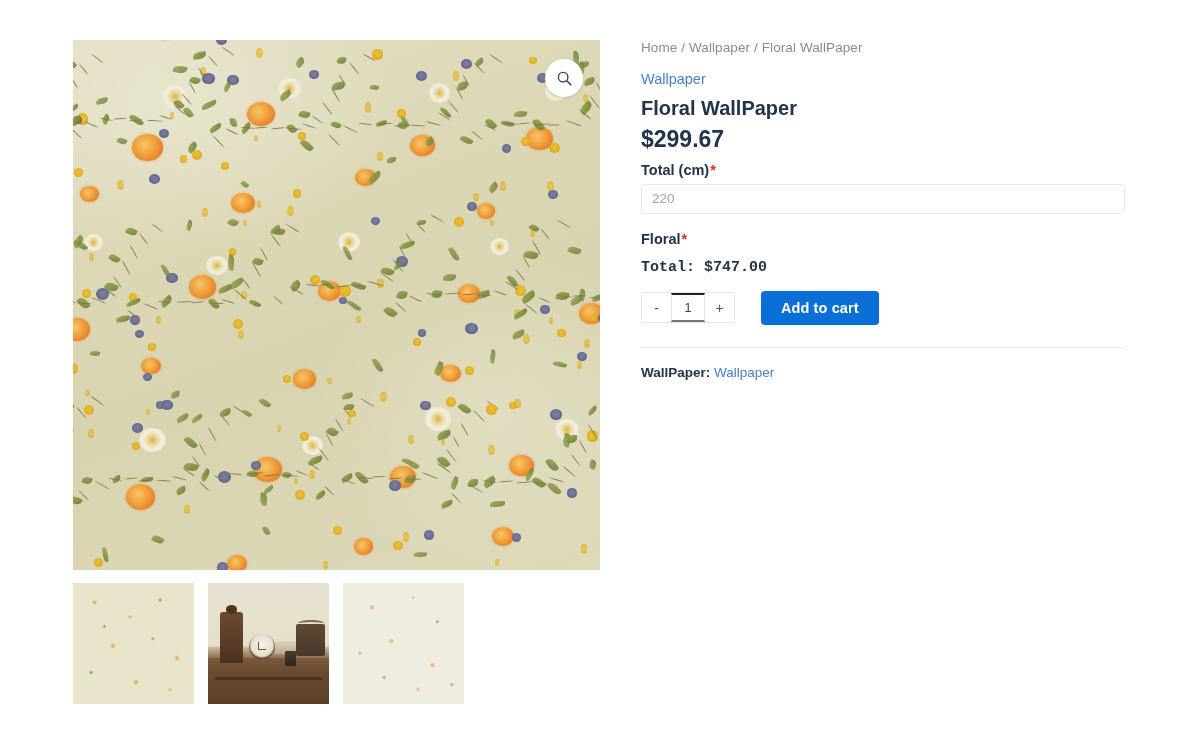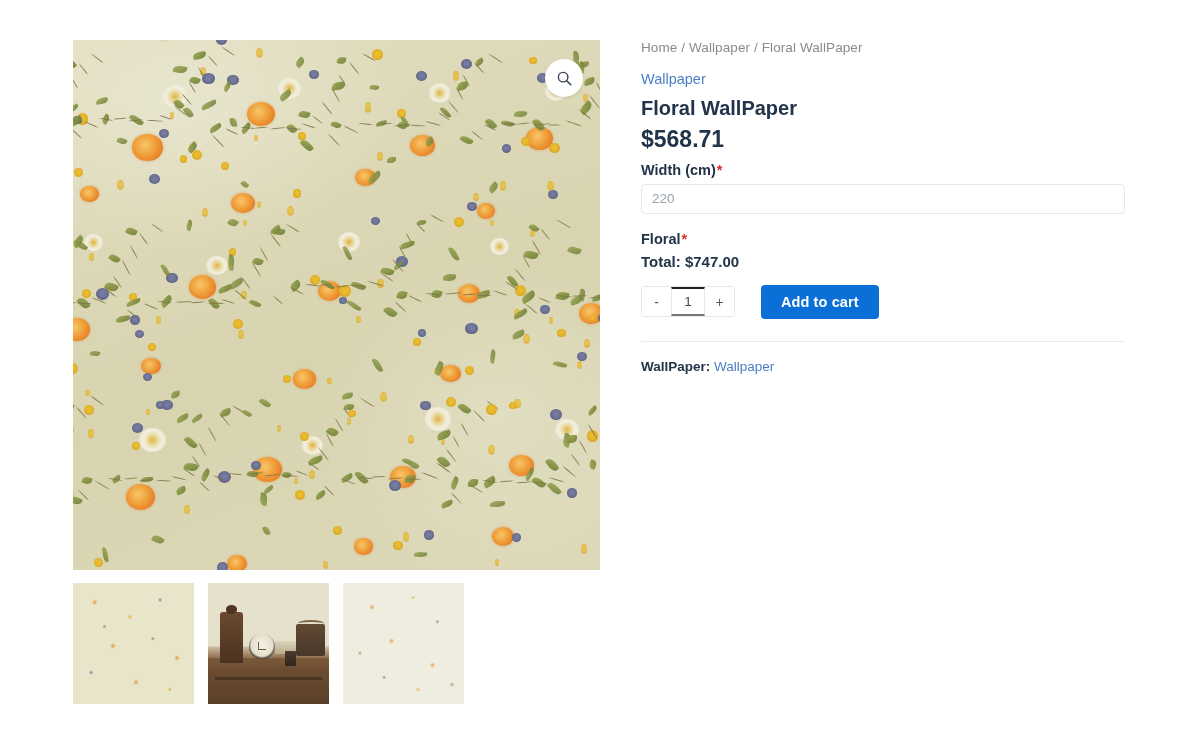--- a/index.html
+++ b/index.html
@@ -256,21 +256,22 @@
     background: #fff;
     border: 1px solid #e6e8ea;
     border-radius: 4px;
     outline: none;
     margin-bottom: 17px;
   }
   .total {
     font-size: 15px;
     font-weight: bold;
     color: #22344a;
-    margin: 6px 0 15px 0;
+    margin: 12px 0 15px 0;
+    font-family: Liberation Mono, monospace;
   }
   .cart-row {
     display: flex;
     align-items: center;
     gap: 26px;
     margin-bottom: 22px;
   }
   .qty {
     display: flex;
     align-items: stretch;
@@ -846,25 +847,25 @@
   </div>
 
   <div class="summary">
 
     <div class="breadcrumb">Home / Wallpaper / Floral WallPaper</div>
 
     <a class="cat-link">Wallpaper</a>
 
     <h1 class="product-title">Floral WallPaper</h1>
 
-    <div class="price">$568.71</div>
+    <div class="price">$299.67</div>
 
 
     <div class="field-label">
-      <span>Width (cm)</span><span class="req">*</span>
+      <span>Total (cm)</span><span class="req">*</span>
     </div>
     <input class="text-input" type="text" value="220" style="">
 
     <div class="field-label">
       <span>Floral</span><span class="req">*</span>
     </div>
 
     <div class="total">Total: $747.00</div>
 
     <div class="cart-row">

